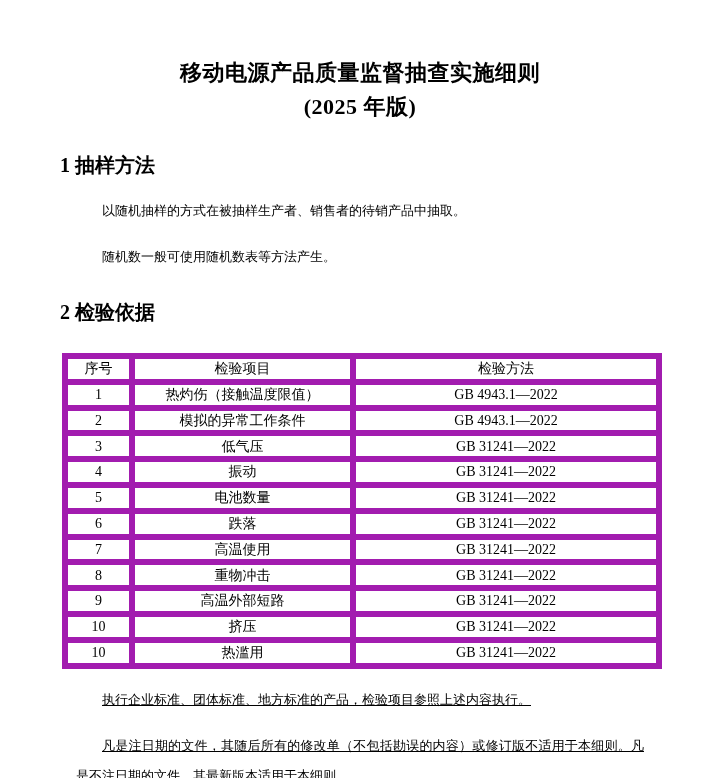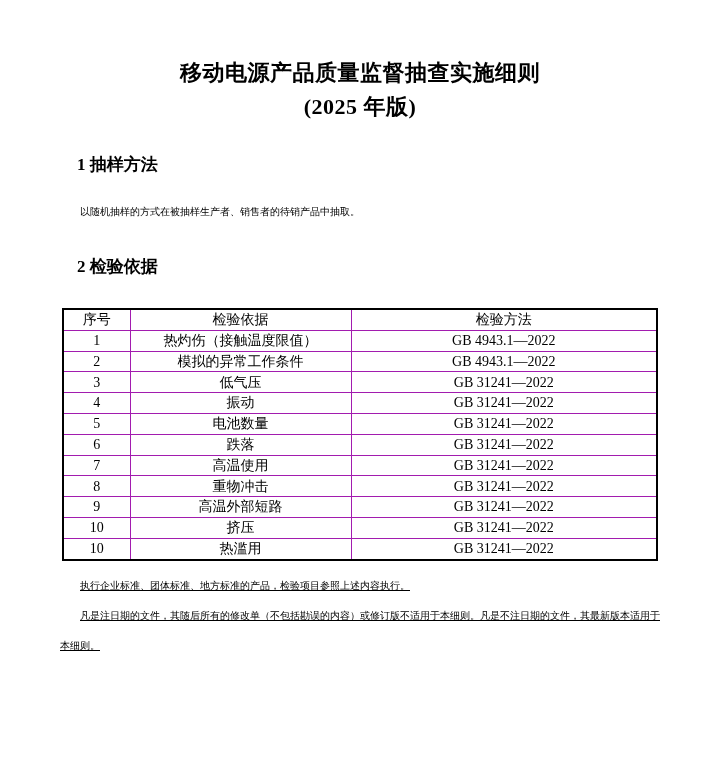--- a/index.html
+++ b/index.html
@@ -19,44 +19,44 @@
     overflow: hidden;
   }
   .doc-title {
     text-align: center;
     font-size: 22px;
     font-weight: bold;
     line-height: 34px;
     letter-spacing: 0.5px;
   }
   .section-heading {
-    font-size: 17px;
+    font-size: 20px;
     font-weight: bold;
     line-height: 30px;
-    margin: 17px;
+    margin: 0;
   }
   .heading-1 { margin-top: 26px; }
   .heading-2 { margin-top: 25px; }
   .body-par {
-    margin: 0;
-    font-size: 10px;
+    margin: 16px;
+    font-size: 13px;
     line-height: 30px;
     text-indent: 2em;
     text-align: justify;
   }
   table.inspection-table {
     border-collapse: collapse;
     margin-top: 26px;
     margin-left: 2px;
     width: 596px;
     table-layout: fixed;
   }
   table.inspection-table th,
   table.inspection-table td {
-    border: 1px solid #a21caf;
+    border: 6px solid #a21caf;
     font-size: 14px;
     font-weight: normal;
     text-align: center;
     vertical-align: middle;
     height: 19.8px;
     padding: 0 2px;
     line-height: 1.1;
     overflow: hidden;
     white-space: nowrap;
   }
@@ -74,33 +74,34 @@
 <div class="page">
 
   <div class="doc-title">
     <div>移动电源产品质量监督抽查实施细则</div>
     <div>(2025 年版)</div>
   </div>
 
   <h2 class="section-heading heading-1">1  抽样方法</h2>
 
   <p class="body-par">以随机抽样的方式在被抽样生产者、销售者的待销产品中抽取。</p>
+  <p class="body-par">随机数一般可使用随机数表等方法产生。</p>
 
   <h2 class="section-heading heading-2">2  检验依据</h2>
 
   <table class="inspection-table">
     <colgroup>
       <col class="col-seq">
       <col class="col-item">
       <col class="col-method">
     </colgroup>
     <thead>
       <tr>
         <th>序号</th>
-        <th>检验依据</th>
+        <th>检验项目</th>
         <th>检验方法</th>
       </tr>
     </thead>
     <tbody>
       <tr>
         <td>1</td>
         <td>热灼伤（接触温度限值）</td>
         <td>GB 4943.1—2022</td>
       </tr>
       <tr>

